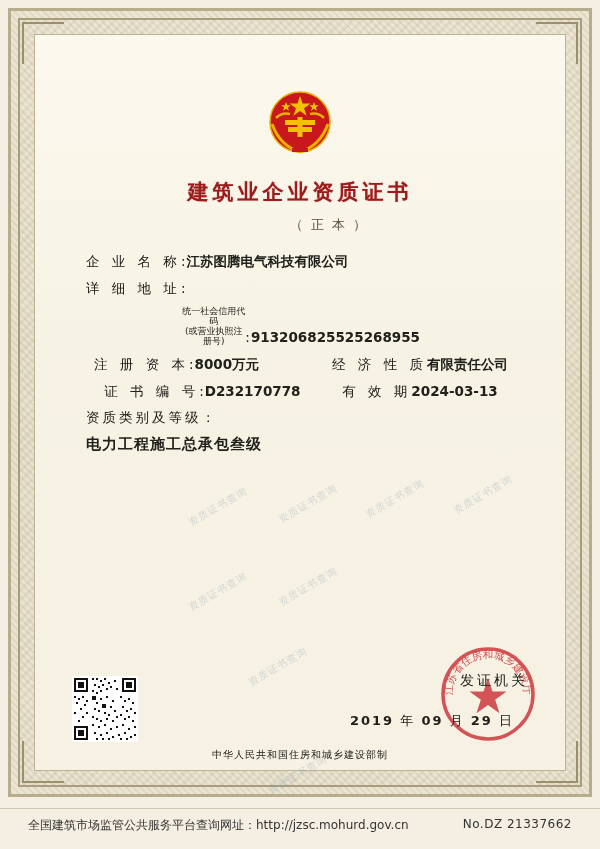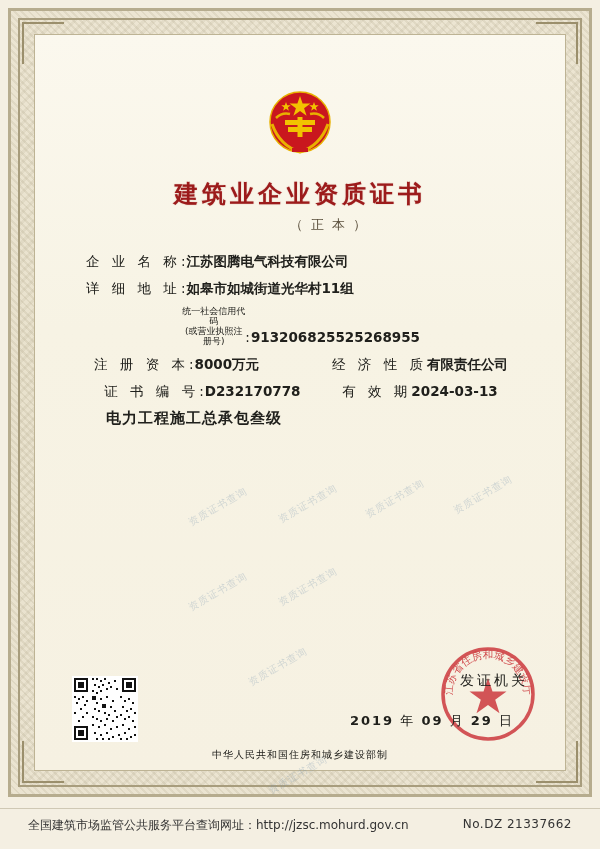--- a/index.html
+++ b/index.html
@@ -75,21 +75,21 @@
   }
   .emblem svg { display: block; }
 
   
   .title {
     position: absolute;
     top: 178px;
     left: 0;
     width: 600px;
     text-align: center;
-    font-size: 24px;
+    font-size: 21px;
     font-weight: bold;
     letter-spacing: 4px;
     color: #9c1b1b;
     font-family: "DejaVu Sans", sans-serif;
     text-shadow: 0 0 1px rgba(156,27,27,0.5);
   }
   .subtitle {
     position: absolute;
     top: 216px;
     left: 0;
@@ -143,21 +143,20 @@
   .qual-head {
     font-size: 13.5px;
     letter-spacing: 3px;
     margin-top: 6px;
   }
   .qual-val {
     font-size: 15px;
     font-weight: bold;
     letter-spacing: 1px;
     margin-top: 8px;
-    margin-left: 20px;
   }
 
   
   .wm {
     position: absolute;
     color: rgba(120,150,175,0.30);
     font-size: 10px;
     font-family: "DejaVu Sans", sans-serif;
     transform: rotate(-30deg);
     white-space: nowrap;
@@ -295,21 +294,20 @@
 
     <div class="row">
       <span class="lbl">企 业 名 称</span>
       <span class="colon">:</span>
       <span class="val">江苏图腾电气科技有限公司</span>
     </div>
 
     <div class="row">
       <span class="lbl">详 细 地 址</span>
       <span class="colon">:</span>
-      <span class="val">如皋市如城街道光华村11组</span>
     </div>
 
     <div class="row two">
       <span class="cell-left">
         <span class="twoline">
           <span>统一社会信用代码</span><br>
           <span>(或营业执照注册号)</span>
         </span>
         <span class="colon">:</span>
         <span class="val">913206825525268955</span>
@@ -333,20 +331,21 @@
         <span class="lbl">证 书 编 号</span>
         <span class="colon">:</span>
         <span class="val">D232170778</span>
       </span>
       <span class="cell-right">
         <span class="lbl">有 效 期</span>
         <span class="val">2024-03-13</span>
       </span>
     </div>
 
+    <div class="qual-head">资质类别及等级：</div>
     <div class="qual-val">电力工程施工总承包叁级</div>
   </div>
 
   <div class="qr">
     <svg width="66" height="66" viewBox="0 0 33 33" shape-rendering="crispEdges">
       <rect width="33" height="33" fill="#ffffff"></rect>
       <g fill="#111111">
         <rect x="1" y="1" width="7" height="1"></rect>
           <rect x="1" y="7" width="7" height="1"></rect>
         <rect x="1" y="1" width="1" height="7"></rect>

